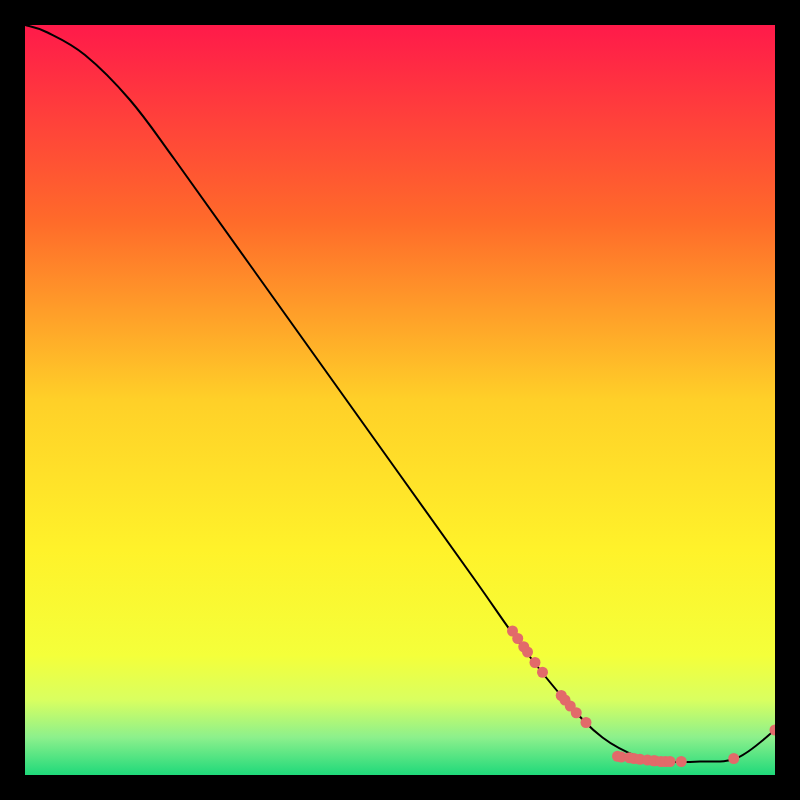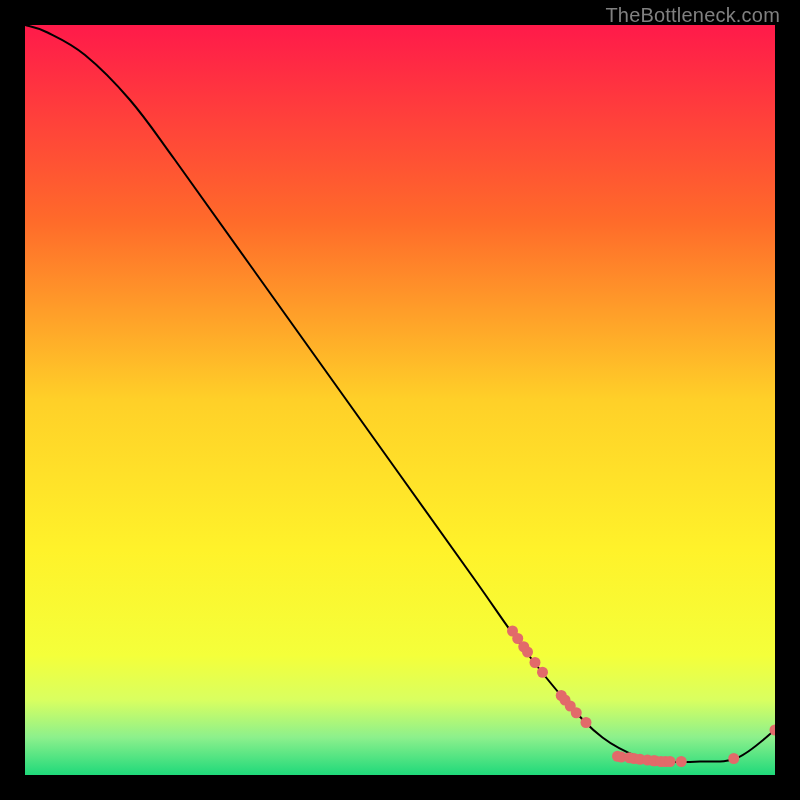--- a/index.html
+++ b/index.html
@@ -32,21 +32,20 @@
     top: 25px;
     width: 750px;
     height: 750px;
   }
   svg { display: block; }
 </style>
 </head>
 <body>
 
 <div class="stage">
-  <div class="watermark">TheBottleneck.com</div>
   <div class="plot">
     <svg id="chart-svg" viewBox="0 0 750 750" width="750" height="750">
       <defs>
         <linearGradient id="bg-grad" x1="0" y1="0" x2="0" y2="1">
           <stop id="g0" offset="0%" stop-color="#ff1a4a"></stop>
           <stop id="g1" offset="26%" stop-color="#ff6a2a"></stop>
           <stop id="g2" offset="50%" stop-color="#ffd028"></stop>
           <stop id="g3" offset="70%" stop-color="#fff22a"></stop>
           <stop id="g4" offset="84%" stop-color="#f4ff3a"></stop>
           <stop id="g5" offset="90%" stop-color="#d9ff60"></stop>

